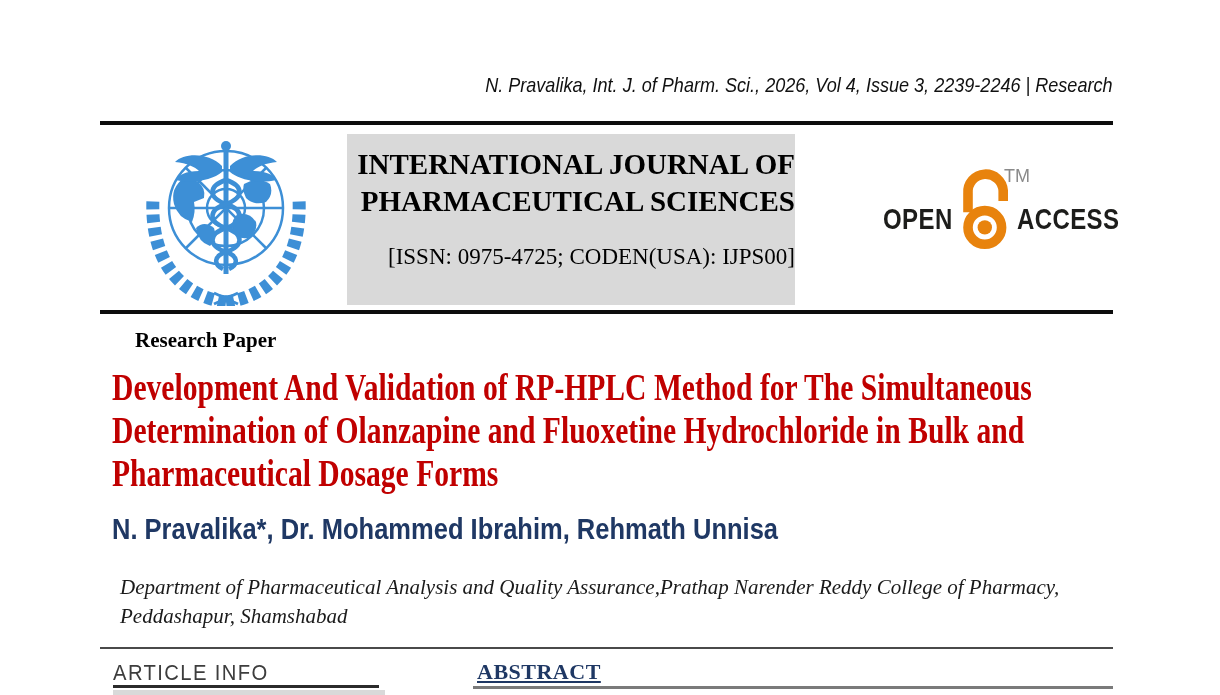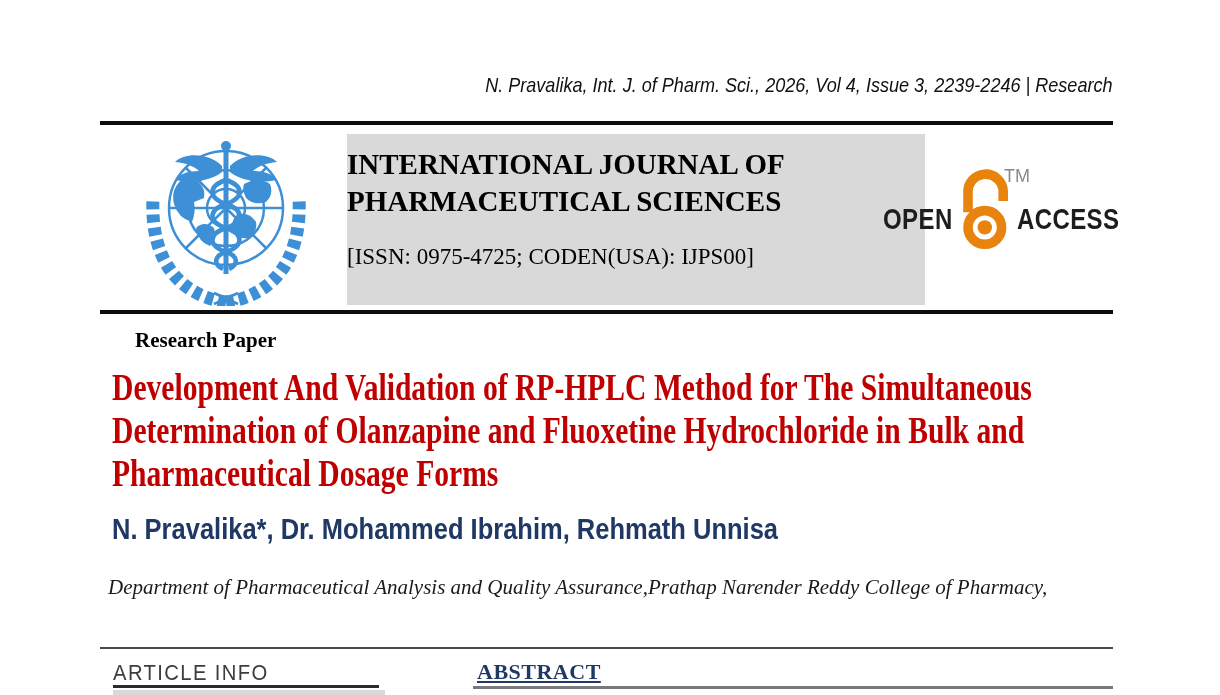--- a/index.html
+++ b/index.html
@@ -21,22 +21,22 @@
   .rule { position:absolute; left:100px; right:107px; }
   .rule-top { top:121px; height:4px; background:#0d0d0d; }
   .rule-mid { top:310px; height:4px; background:#0d0d0d; }
   .rule-thin { top:647px; height:2px; background:#4a4a4a; }
 
   
   .logo { position:absolute; left:126px; top:136px; width:200px; height:170px; }
 
   
   .journal-box {
-    position:absolute; left:347px; top:134px; width:578px; height:171px;
-    background:#D9D9D9; text-align:left; padding-top:12px; color:#000;
+    position:absolute; left:347px; top:134px; width:448px; height:171px;
+    background:#D9D9D9; text-align:right; padding-top:12px; color:#000;
   }
   .journal-name { font-weight:bold; font-size:29px; line-height:37px; }
   .journal-issn { font-size:23px; line-height:29px; margin-top:22px; }
   .journal-home { font-size:23px; line-height:29px; margin-top:2px; }
 
   
   .open-access { position:absolute; left:876px; top:160px; width:242px; height:112px; }
   .oa-word {
     position:absolute; top:42px;
     font-family:"Liberation Sans", sans-serif; font-weight:700; font-size:30px;
@@ -57,21 +57,21 @@
   .article-title .tline {
     color:#C00000; font-weight:bold; font-size:37px; line-height:43px;
     white-space:nowrap; transform:scaleX(0.8); transform-origin:left center;
   }
   .authors {
     position:absolute; left:112px; top:512px;
     font-family:"Liberation Sans", sans-serif; font-weight:700; font-size:30px;
     color:#1F3864; white-space:nowrap; transform:scaleX(0.85); transform-origin:left center;
   }
   .affiliation {
-    position:absolute; left:108px; top:573px; width:1015px;
+    position:absolute; left:120px; top:573px; width:1015px;
     font-style:italic; font-size:21px; line-height:29px; color:#1a1a1a;
   }
 
   
   .info-heading {
     position:absolute; left:113px; top:660px;
     font-family:"Liberation Sans", sans-serif; font-size:22px; color:#3d3d3d;
     letter-spacing:1.5px; white-space:nowrap; transform:scaleX(0.92); transform-origin:left center;
   }
   .info-underline { position:absolute; left:113px; top:685px; width:266px; height:3px; background:#2b2b2b; }
@@ -147,20 +147,21 @@
   <div class="article-title">
     <div class="tline">Development And Validation of RP-HPLC Method for The Simultaneous</div>
     <div class="tline">Determination of Olanzapine and Fluoxetine Hydrochloride in Bulk and</div>
     <div class="tline">Pharmaceutical Dosage Forms</div>
   </div>
 
   <div class="authors">N. Pravalika*, Dr. Mohammed Ibrahim, Rehmath Unnisa</div>
 
   <div class="affiliation">
     <div>Department of Pharmaceutical Analysis and Quality Assurance,Prathap Narender Reddy College of Pharmacy,</div>
+    <div>Peddashapur, Shamshabad</div>
   </div>
 
   <div class="rule rule-thin"></div>
 
   <div class="info-heading">ARTICLE INFO</div>
   <div class="info-underline"></div>
   <div class="info-graybox"></div>
 
   <div class="abstract-heading">ABSTRACT</div>
   <div class="abstract-underline"></div>

